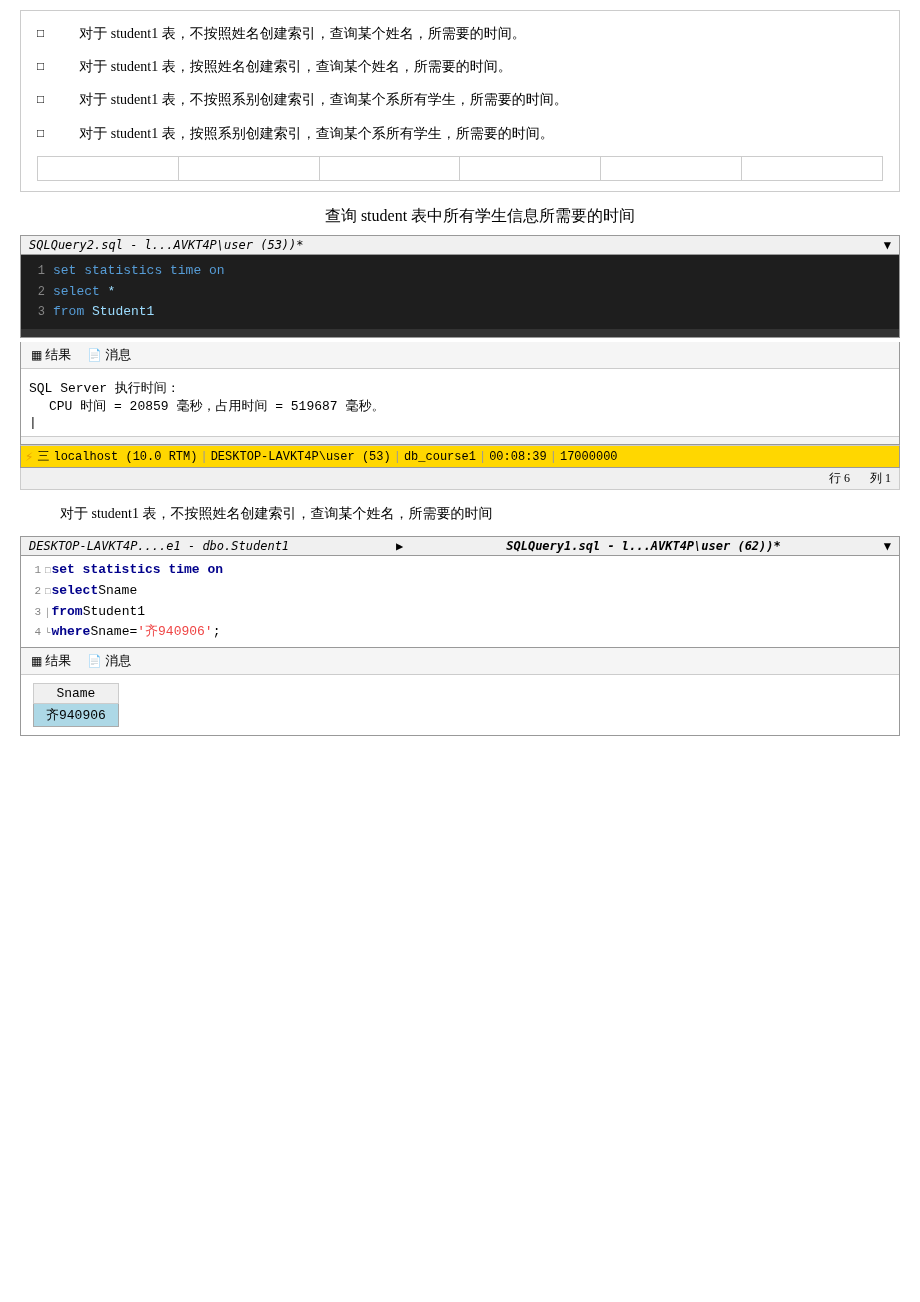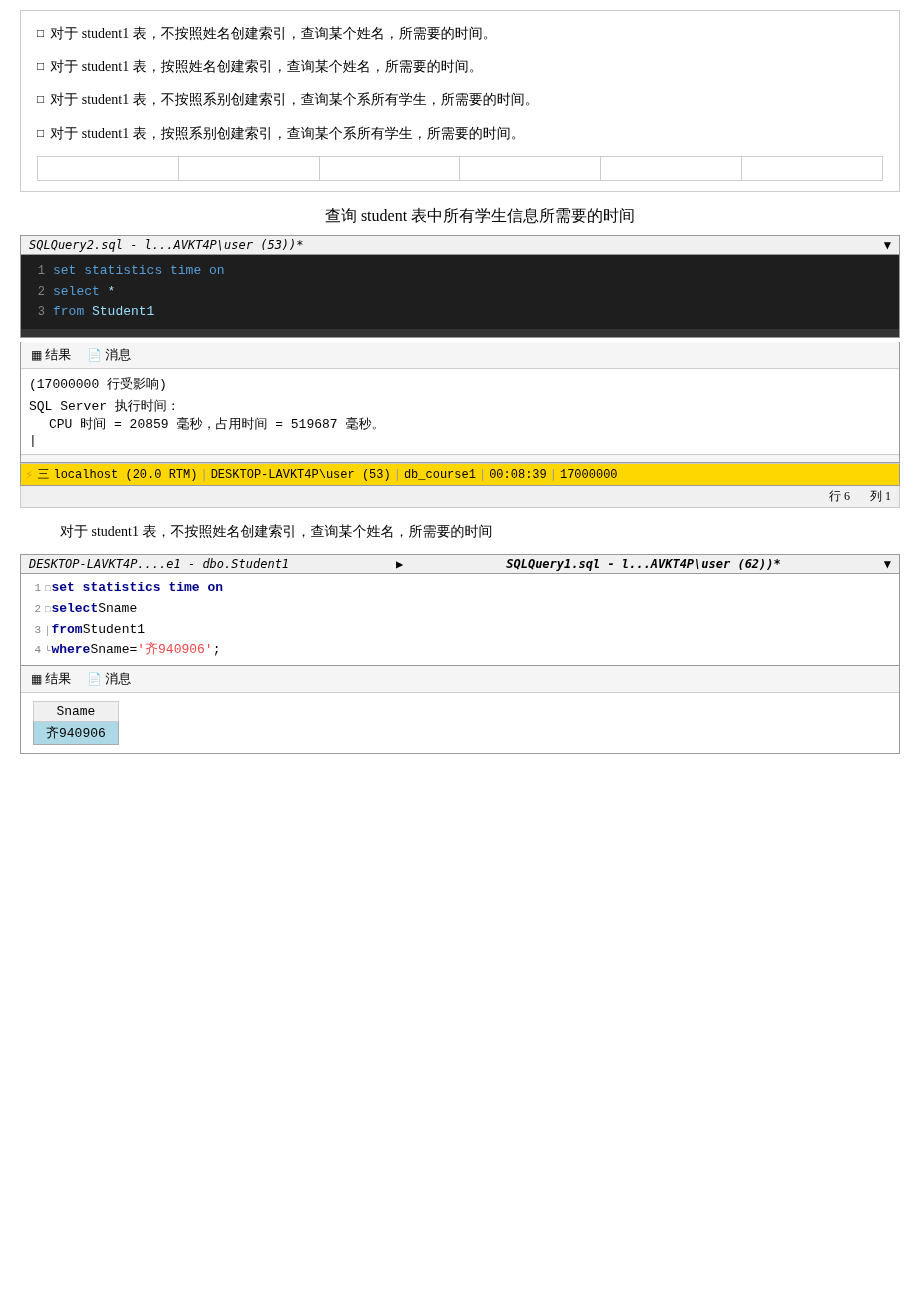--- a/index.html
+++ b/index.html
@@ -32,20 +32,21 @@
 
     .note-item .checkbox-icon {
       margin-right: 6px;
       margin-top: 2px;
       font-size: 12px;
       flex-shrink: 0;
     }
 
     .note-item .note-text {
       flex: 1;
+      margin-left: 29px;
     }
 
     
     .empty-table {
       display: flex;
       border-top: 1px solid #ccc;
       margin-top: 10px;
     }
 
     .empty-table-cell {
@@ -373,32 +374,31 @@
       <div class="results-tab">
         <span class="tab-icon">▦</span>
         <span>结果</span>
       </div>
       <div class="results-tab">
         <span class="tab-icon">📄</span>
         <span>消息</span>
       </div>
     </div>
     <div class="results-content">
-      <div class="result-count">(17000000 行受影响)</div>
       <div class="sql-exec-time">SQL Server 执行时间：</div>
       <div class="indent">CPU 时间 = 20859 毫秒，占用时间 = 519687 毫秒。</div>
       <div>|</div>
     </div>
     <div class="scroll-horizontal"></div>
   </div>
 
   <div class="status-bar">
     <span class="status-icon">⚡</span>
     <span style="margin-right:4px;">三</span>
-    <span>localhost (20.0 RTM)</span>
+    <span>localhost (10.0 RTM)</span>
     <span class="status-sep">|</span>
     <span>DESKTOP-LAVKT4P\user (53)</span>
     <span class="status-sep">|</span>
     <span>db_course1</span>
     <span class="status-sep">|</span>
     <span>00:08:39</span>
     <span class="status-sep">|</span>
     <span>17000000</span>
   </div>
 

